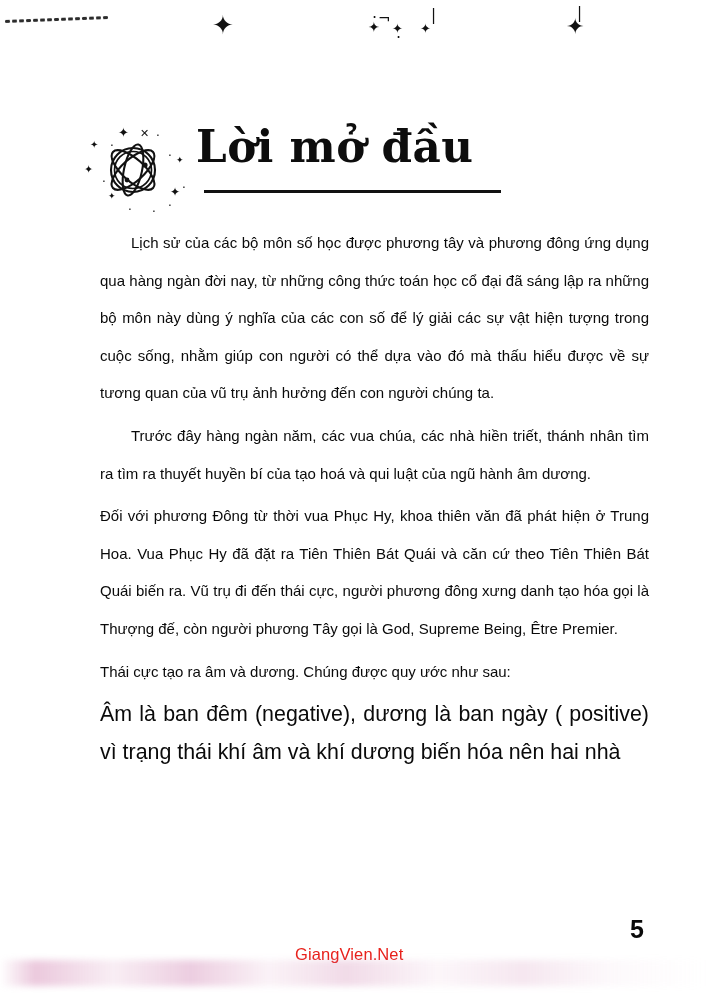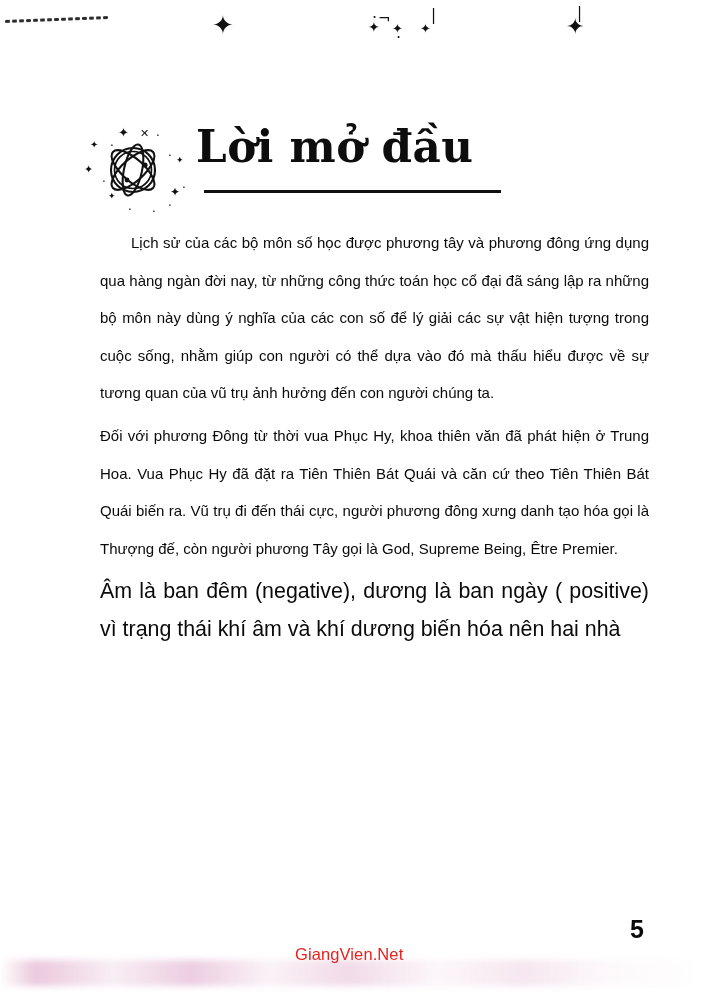--- a/index.html
+++ b/index.html
@@ -206,21 +206,23 @@
         <circle cx="33" cy="50" r="2.4" fill="#111"></circle>
       </svg>
     </div>
 
     <div class="title-text">Lời mở đầu</div>
     <div class="title-rule"></div>
   </div>
 
   <div class="body-copy">
     <p class="para indent">Lịch sử của các bộ môn số học được phương tây và phương đông ứng dụng qua hàng ngàn đời nay, từ những công thức toán học cổ đại đã sáng lập ra những bộ môn này dùng ý nghĩa của các con số để lý giải các sự vật hiện tượng trong cuộc sống, nhằm giúp con người có thể dựa vào đó mà thấu hiểu được về sự tương quan của vũ trụ ảnh hưởng đến con người chúng ta.</p>
+    <p class="para indent">Trước đây hàng ngàn năm, các vua chúa, các nhà hiền triết, thánh nhân tìm ra tìm ra thuyết huyền bí của tạo hoá và qui luật của ngũ hành âm dương.</p>
     <p class="para">Đối với phương Đông từ thời vua Phục Hy, khoa thiên văn đã phát hiện ở Trung Hoa. Vua Phục Hy đã đặt ra Tiên Thiên Bát Quái và căn cứ theo Tiên Thiên Bát Quái biến ra. Vũ trụ đi đến thái cực, người phương đông xưng danh tạo hóa gọi là Thượng đế, còn người phương Tây gọi là God, Supreme Being, Être Premier.</p>
+    <p class="para">Thái cực tạo ra âm và dương. Chúng được quy ước như sau:</p>
     <p class="para condensed">Âm là ban đêm (negative), dương là ban ngày ( positive) vì trạng thái khí âm và khí dương biến hóa nên hai nhà</p>
   </div>
 
   <div class="watermark">GiangVien.Net</div>
   <div class="page-number">5</div>
   <div class="scan-bottom"></div>
 
 </div>
 
 </body></html>

